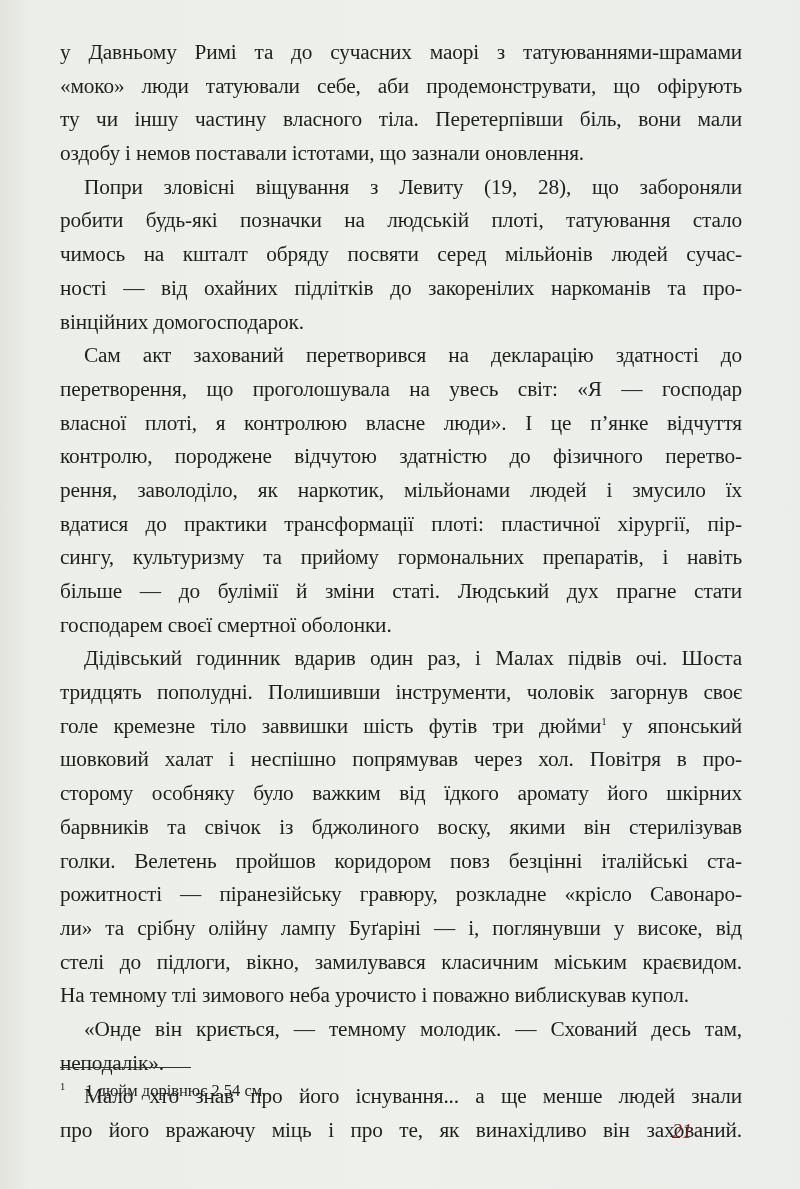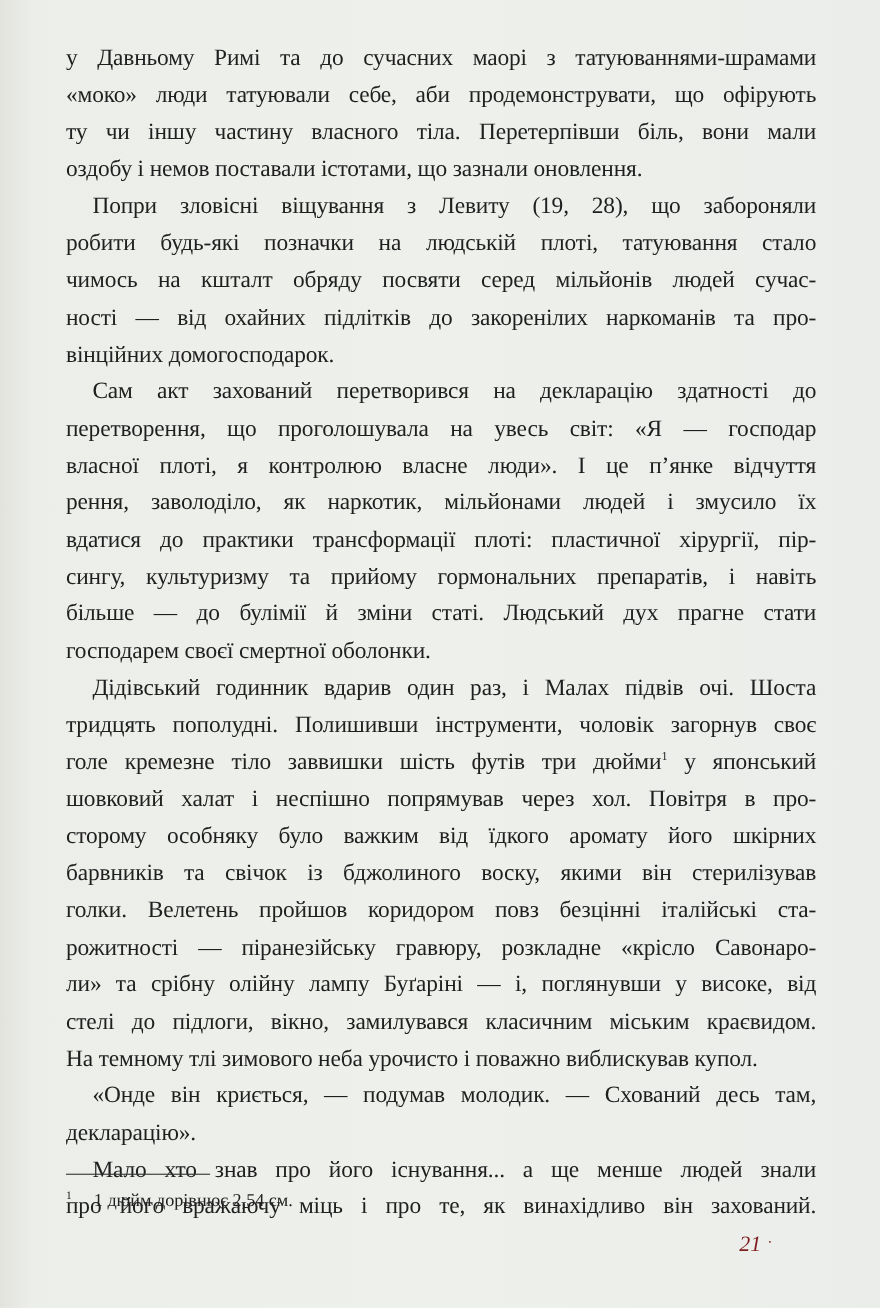--- a/index.html
+++ b/index.html
@@ -42,20 +42,21 @@
   <div class="line">ності — від охайних підлітків до закоренілих наркоманів та про-</div>
   <div class="line last">вінційних домогосподарок.</div>
 
   <div class="line indent">Сам акт захований перетворився на декларацію здатності до</div>
   <div class="line">
     <span>перетворення, що проголошувала на увесь світ: </span><span class="it">«Я — господар</span>
   </div>
   <div class="line">
     <span class="it">власної плоті, я контролюю власне люди»</span><span>. І це п’янке відчуття</span>
   </div>
+  <div class="line">контролю, породжене відчутою здатністю до фізичного перетво-</div>
   <div class="line">рення, заволоділо, як наркотик, мільйонами людей і змусило їх</div>
   <div class="line">вдатися до практики трансформації плоті: пластичної хірургії, пір-</div>
   <div class="line">сингу, культуризму та прийому гормональних препаратів, і навіть</div>
   <div class="line">
     <span>більше — до булімії й зміни статі. </span><span class="it">Людський дух прагне стати</span>
   </div>
   <div class="line last">
     <span class="it">господарем своєї смертної оболонки</span><span>.</span>
   </div>
 
@@ -66,22 +67,22 @@
   </div>
   <div class="line">шовковий халат і неспішно попрямував через хол. Повітря в про-</div>
   <div class="line">сторому особняку було важким від їдкого аромату його шкірних</div>
   <div class="line">барвників та свічок із бджолиного воску, якими він стерилізував</div>
   <div class="line">голки. Велетень пройшов коридором повз безцінні італійські ста-</div>
   <div class="line">рожитності — піранезійську гравюру, розкладне «крісло Савонаро-</div>
   <div class="line">ли» та срібну олійну лампу Буґаріні — і, поглянувши у високе, від</div>
   <div class="line">стелі до підлоги, вікно, замилувався класичним міським краєвидом.</div>
   <div class="line last">На темному тлі зимового неба урочисто і поважно виблискував купол.</div>
 
-  <div class="line indent">«Онде він криється, — подумав молодик. — Схований десь там,</div>
-  <div class="line last">декларацію».</div>
+  <div class="line indent">«Онде він криється, — темному молодик. — Схований десь там,</div>
+  <div class="line last">неподалік».</div>
 
   <div class="line indent">Мало хто знав про його існування... а ще менше людей знали</div>
   <div class="line">про його вражаючу міць і про те, як винахідливо він захований.</div>
 </div>
 
 <div class="rule"></div>
 <div class="footnote">
   <span class="mark">1</span><span>1 дюйм дорівнює 2,54 см.</span>
 </div>
 

